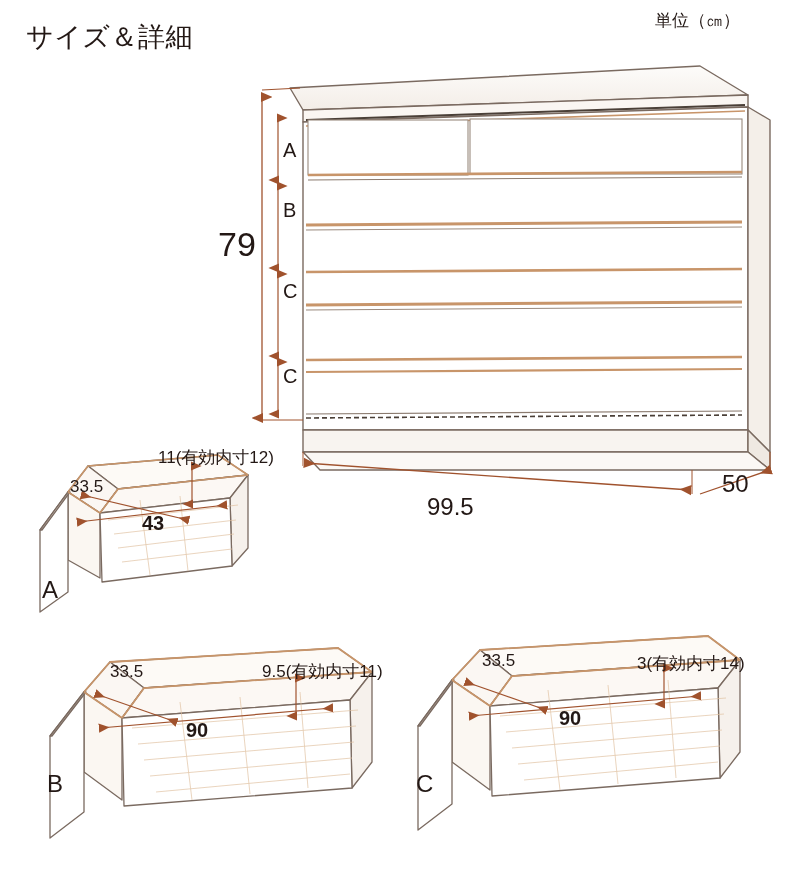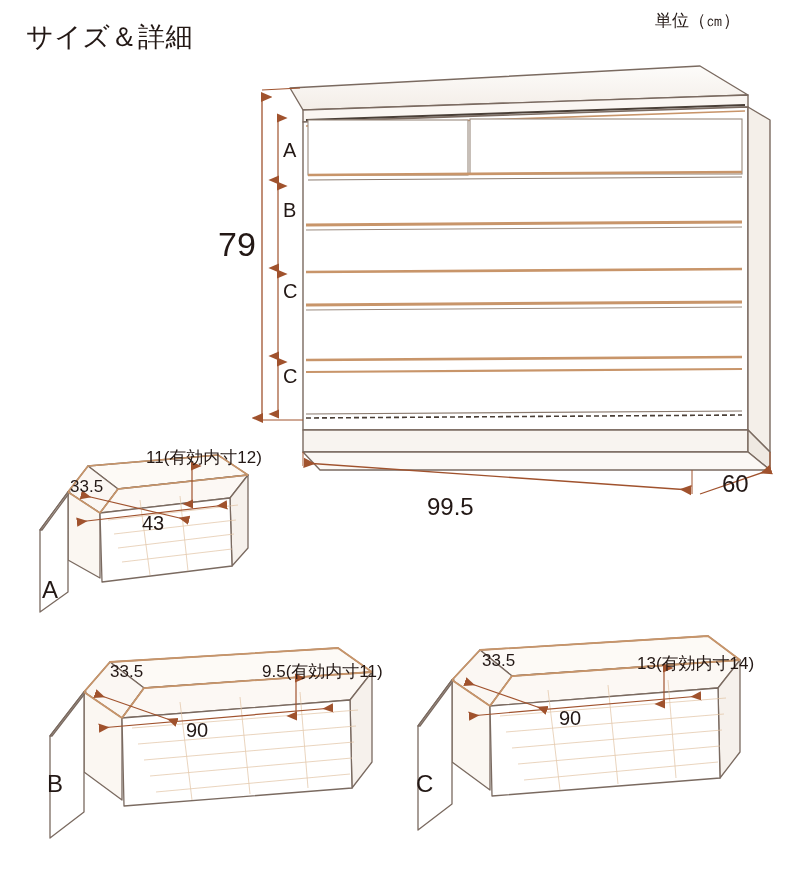--- a/index.html
+++ b/index.html
@@ -32,20 +32,21 @@
     font-size: 27px;
     letter-spacing: 0.5px;
   }
   #unit {
     left: 655px;
     top: 12px;
     font-size: 17px;
   }
   .dim {
     font-size: 20px;
+    font-weight: bold;
   }
   .dim-small {
     font-size: 17px;
   }
   .lbl {
     font-size: 20px;
   }
   .lbl-big {
     font-size: 24px;
   }
@@ -63,21 +64,21 @@
     left: 722px;
     top: 472px;
     font-size: 24px;
   }
   #rA { left: 283px; top: 140px; }
   #rB { left: 283px; top: 200px; }
   #rC1 { left: 283px; top: 281px; }
   #rC2 { left: 283px; top: 366px; }
 
   #a33 { left: 70px; top: 478px; }
-  #a11 { left: 146px; top: 449px; }
+  #a11 { left: 158px; top: 449px; }
   #a43 { left: 142px; top: 513px; }
   #aLabel { left: 42px; top: 578px; }
 
   #b33 { left: 110px; top: 663px; }
   #b95 { left: 262px; top: 663px; }
   #b90 { left: 186px; top: 720px; }
   #bLabel { left: 47px; top: 772px; }
 
   #c33 { left: 482px; top: 652px; }
   #c13 { left: 637px; top: 655px; }
@@ -271,35 +272,35 @@
       <line x1="470" y1="716" x2="700" y2="696" marker-start="url(#arrL)" marker-end="url(#arrR)"></line>
       <line x1="664" y1="668" x2="664" y2="704" marker-start="url(#arrU)" marker-end="url(#arrD)"></line>
     </g>
   </svg>
 
   <div class="txt" id="title">サイズ＆詳細</div>
   <div class="txt" id="unit">単位（㎝）</div>
 
   <div class="txt" id="h79">79</div>
   <div class="txt" id="w995">99.5</div>
-  <div class="txt" id="d40">60</div>
+  <div class="txt" id="d40">50</div>
 
   <div class="txt lbl" id="rA">A</div>
   <div class="txt lbl" id="rB">B</div>
   <div class="txt lbl" id="rC1">C</div>
   <div class="txt lbl" id="rC2">C</div>
 
   <div class="txt dim-small" id="a33">33.5</div>
   <div class="txt dim-small" id="a11">11(有効内寸12)</div>
   <div class="txt dim" id="a43">43</div>
   <div class="txt lbl-big" id="aLabel">A</div>
 
   <div class="txt dim-small" id="b33">33.5</div>
   <div class="txt dim-small" id="b95">9.5(有効内寸11)</div>
   <div class="txt dim" id="b90">90</div>
   <div class="txt lbl-big" id="bLabel">B</div>
 
   <div class="txt dim-small" id="c33">33.5</div>
-  <div class="txt dim-small" id="c13">13(有効内寸14)</div>
+  <div class="txt dim-small" id="c13">3(有効内寸14)</div>
   <div class="txt dim" id="c90">90</div>
   <div class="txt lbl-big" id="cLabel">C</div>
 
 </div>
 
 </body></html>

